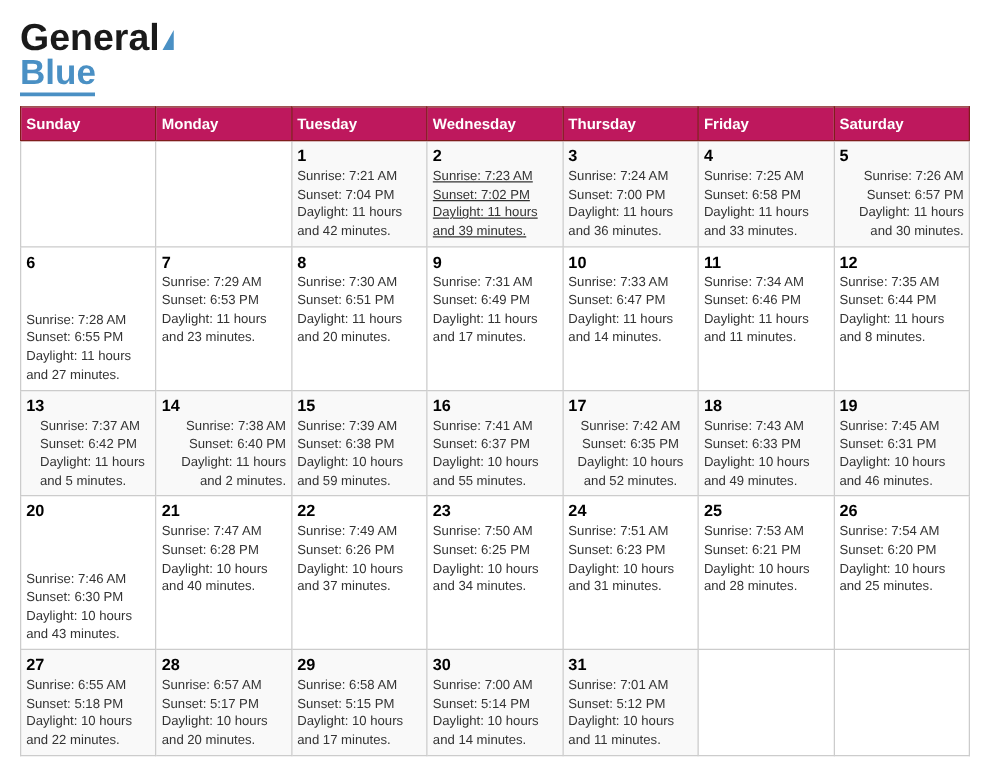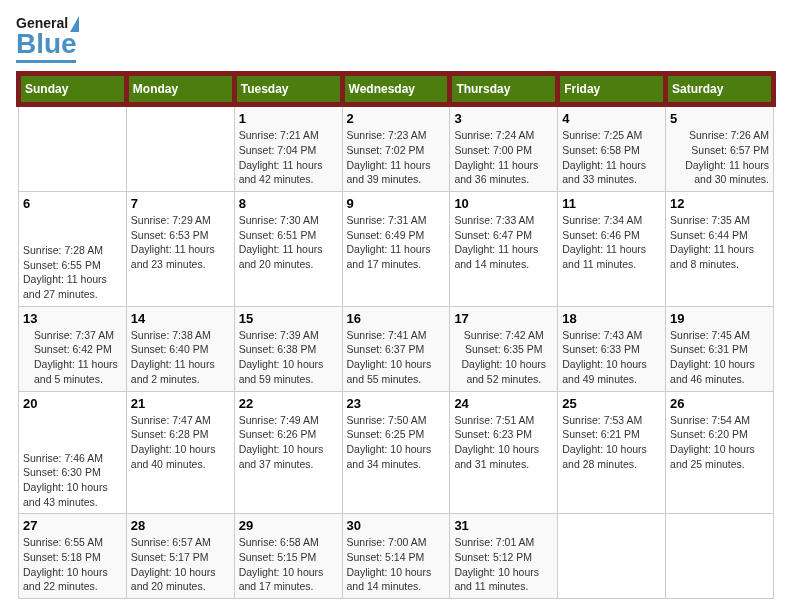--- a/index.html
+++ b/index.html
@@ -15,21 +15,21 @@
       justify-content: space-between;
       align-items: flex-start;
       margin-bottom: 8px;
     }
     .logo {
       display: flex;
       flex-direction: column;
       align-items: flex-start;
     }
     .logo-text {
-      font-size: 14px;
+      font-size: 30px;
       font-weight: bold;
       color: #1a1a1a;
       line-height: 1;
     }
     .logo-line {
       width: 60px;
       height: 3px;
       background: #4a90c4;
       margin-top: 2px;
     }
@@ -44,26 +44,26 @@
     .location-title {
       font-size: 16px;
       color: #444;
     }
     table {
       width: 100%;
       border-collapse: collapse;
       font-size: 11px;
     }
     thead tr th {
-      background-color: #4d7c0f;
+      background-color: #be185d;
       color: #fff;
       font-weight: bold;
       font-size: 12px;
       padding: 6px 4px;
-      border: 5px solid #7f1d1d;
+      border: 1px solid #7f1d1d;
       text-align: left;
     }
     tbody tr td {
       border: 1px solid #ccc;
       padding: 4px 4px;
       vertical-align: top;
       width: calc(100% / 7);
       background: #fff;
       min-height: 80px;
     }
@@ -123,21 +123,21 @@
         <td class="empty-cell"></td>
         <td class="empty-cell"></td>
         <td>
           <span class="day-number">1</span>
           <div class="day-info" style="white-space: pre-line;">Sunrise: 7:21 AM
 Sunset: 7:04 PM
 Daylight: 11 hours and 42 minutes.</div>
         </td>
         <td>
           <span class="day-number">2</span>
-          <div class="day-info" style="white-space: pre-line;">Sunrise: 7:23 AM
+          <div class="day-info" style="white-space: pre-line; text-decoration: underline;">Sunrise: 7:23 AM
 Sunset: 7:02 PM
 Daylight: 11 hours and 39 minutes.</div>
         </td>
         <td>
           <span class="day-number">3</span>
           <div class="day-info" style="white-space: pre-line;">Sunrise: 7:24 AM
 Sunset: 7:00 PM
 Daylight: 11 hours and 36 minutes.</div>
         </td>
         <td>
@@ -199,21 +199,21 @@
       </tr>
       <tr>
         <td>
           <span class="day-number">13</span>
           <div class="day-info" style="white-space: pre-line; margin-left: 11px;">Sunrise: 7:37 AM
 Sunset: 6:42 PM
 Daylight: 11 hours and 5 minutes.</div>
         </td>
         <td>
           <span class="day-number">14</span>
-          <div class="day-info" style="white-space: pre-line;">Sunrise: 7:38 AM
+          <div class="day-info" style="white-space: pre-line; text-align: right;">Sunrise: 7:38 AM
 Sunset: 6:40 PM
 Daylight: 11 hours and 2 minutes.</div>
         </td>
         <td>
           <span class="day-number">15</span>
           <div class="day-info" style="white-space: pre-line;">Sunrise: 7:39 AM
 Sunset: 6:38 PM
 Daylight: 10 hours and 59 minutes.</div>
         </td>
         <td>

